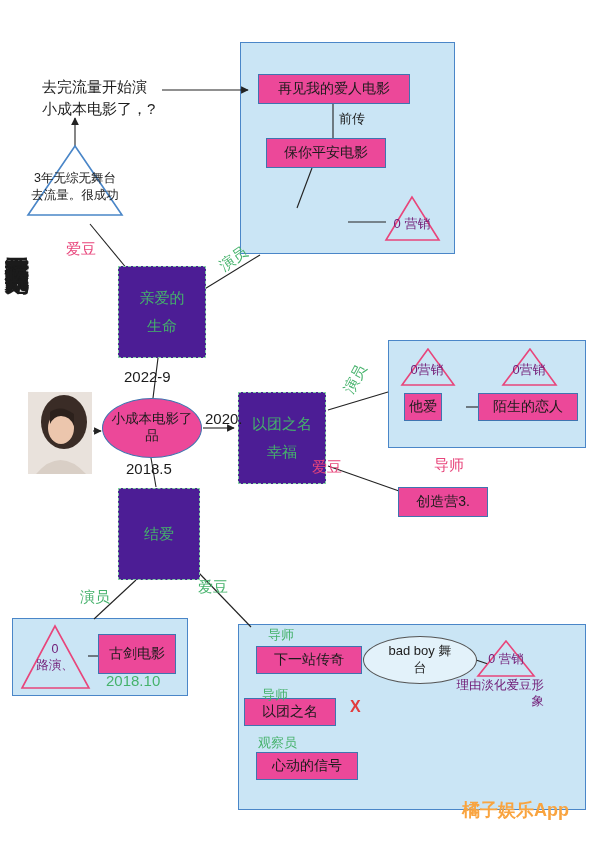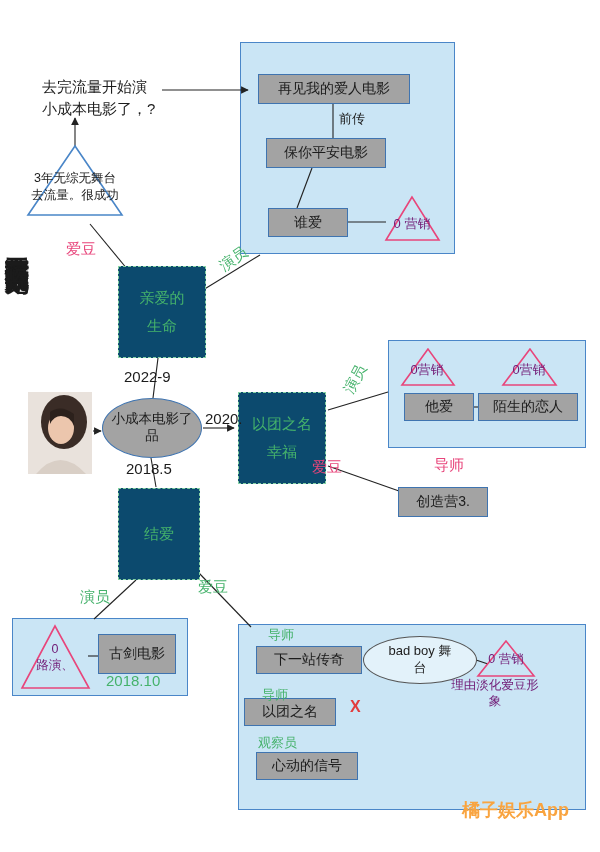--- a/index.html
+++ b/index.html
@@ -2,24 +2,24 @@
 <html><head>
 <meta charset="utf-8">
 <style>
   * { margin:0; padding:0; box-sizing:border-box; }
   html,body { background:#ffffff; font-family:"Liberation Sans", sans-serif; }
   .canvas { position:relative; width:600px; height:852px; background:#ffffff; overflow:hidden;padding-left:41px; }
 
   .group { position:absolute; background:#cae5f5; border:1.6px solid #4a86c8; z-index:1; }
   .wires { position:absolute; left:0; top:0; width:600px; height:852px; z-index:5; pointer-events:none; }
 
-  .node { position:absolute; background:#a3a3a3; border:1.5px solid #3f74b0; color:#1c1c1c;
+  .node { position:absolute; background:#ec4899; border:1.5px solid #3f74b0; color:#1c1c1c;
           display:flex; align-items:center; justify-content:center; text-align:center;
           z-index:10; font-size:14px; line-height:1.25; }
-  .work { background:#0c4a6e; border:1.6px dashed #86d3a4; color:#45b26b; font-size:15px; line-height:1.9; }
+  .work { background:#4c1d95; border:1.6px dashed #86d3a4; color:#45b26b; font-size:15px; line-height:1.9; }
   .ellipse { border-radius:50%; }
   .plain { background:#e3f2fa; border:1.3px solid #555; }
 
   .lbl { position:absolute; z-index:12; font-size:15px; color:#1c1c1c; white-space:nowrap; }
   .green { color:#45b26b; }
   .pink { color:#e8457b; }
   .red { color:#e23c3c; font-weight:700; }
   .small { font-size:13px; }
   .prewrap { white-space:pre-line; }
   .rot35 { transform:rotate(-35deg); transform-origin:left top; }
@@ -85,21 +85,20 @@
   <div class="side-title">宋茜三部重要作品播出后的规划一览</div>
 
   <div class="note prewrap" style="left:42px; top:76px; font-size:15px; line-height:22px;">去完流量开始演
 小成本电影了，?</div>
   <div class="note prewrap" style="left:28px; top:170px; width:94px; text-align:center; font-size:12.5px; line-height:17px;">3年无综无舞台
 去流量。很成功</div>
 
   <div class="node" style="left:258px; top:74px; width:152px; height:30px;">再见我的爱人电影</div>
   <div class="lbl small" style="left:339px; top:110px;">前传</div>
   <div class="node" style="left:266px; top:138px; width:120px; height:30px;">保你平安电影</div>
-  <div class="node" style="left:268px; top:208px; width:80px; height:29px;">谁爱</div>
   <div class="tri-text" style="left:384px; top:216px; width:56px;">0 营销</div>
 
   <div class="lbl pink" style="left:66px; top:240px;">爱豆</div>
   <div class="lbl green rot35" style="left:216px; top:260px;">演员</div>
 
   <div class="node work prewrap" style="left:118px; top:266px; width:88px; height:92px;">亲爱的
 生命</div>
   <div class="lbl" style="left:124px; top:368px;">2022-9</div>
 
   <div class="photo">
@@ -115,21 +114,21 @@
   <div class="node ellipse prewrap" style="left:102px; top:398px; width:100px; height:60px; font-size:13.5px;">小成本电影了
 品</div>
   <div class="lbl" style="left:205px; top:410px;">2020.</div>
 
   <div class="node work prewrap" style="left:238px; top:392px; width:88px; height:92px;">以团之名
 幸福</div>
   <div class="lbl green rot60" style="left:340px; top:388px;">演员</div>
 
   <div class="tri-text" style="left:400px; top:362px; width:54px;">0营销</div>
   <div class="tri-text" style="left:501px; top:362px; width:56px;">0营销</div>
-  <div class="node" style="left:404px; top:393px; width:70px; height:28px;">他爱</div>
+  <div class="node" style="left:404px; top:393px; width:38px; height:28px;">他爱</div>
   <div class="node" style="left:478px; top:393px; width:100px; height:28px;">陌生的恋人</div>
 
   <div class="lbl pink" style="left:312px; top:458px;">爱豆</div>
   <div class="lbl pink" style="left:434px; top:456px;">导师</div>
   <div class="node" style="left:398px; top:487px; width:90px; height:30px;">创造营3.</div>
 
   <div class="lbl" style="left:126px; top:460px;">2018.5</div>
   <div class="node work" style="left:118px; top:488px; width:82px; height:92px;">结爱</div>
 
   <div class="lbl green" style="left:80px; top:588px;">演员</div>
@@ -138,21 +137,21 @@
   <div class="tri-text prewrap" style="left:22px; top:642px; width:66px; font-size:12.5px;">0
 路演、</div>
   <div class="node" style="left:98px; top:634px; width:78px; height:40px;">古剑电影</div>
   <div class="lbl green" style="left:106px; top:672px;">2018.10</div>
 
   <div class="lbl green small" style="left:268px; top:626px;">导师</div>
   <div class="node" style="left:256px; top:646px; width:106px; height:28px;">下一站传奇</div>
   <div class="node plain ellipse prewrap" style="left:363px; top:636px; width:114px; height:48px; font-size:13px; line-height:1.3;">bad boy 舞
 台</div>
   <div class="tri-text" style="left:478px; top:652px; width:56px; font-size:12.5px;">0 营销</div>
-  <div class="tri-text prewrap" style="left:446px; top:678px; width:98px; font-size:12.5px; text-align:center;">理由淡化爱豆形
+  <div class="tri-text prewrap" style="left:446px; top:678px; width:98px; font-size:12.5px; text-align:right;">理由淡化爱豆形
 象</div>
 
   <div class="lbl green small" style="left:262px; top:686px;">导师</div>
   <div class="node" style="left:244px; top:698px; width:92px; height:28px;">以团之名</div>
   <div class="lbl red" style="left:350px; top:698px; font-size:16px;">X</div>
 
   <div class="lbl green small" style="left:258px; top:734px;">观察员</div>
   <div class="node" style="left:256px; top:752px; width:102px; height:28px;">心动的信号</div>
 
   <div class="watermark">橘子娱乐App</div>

